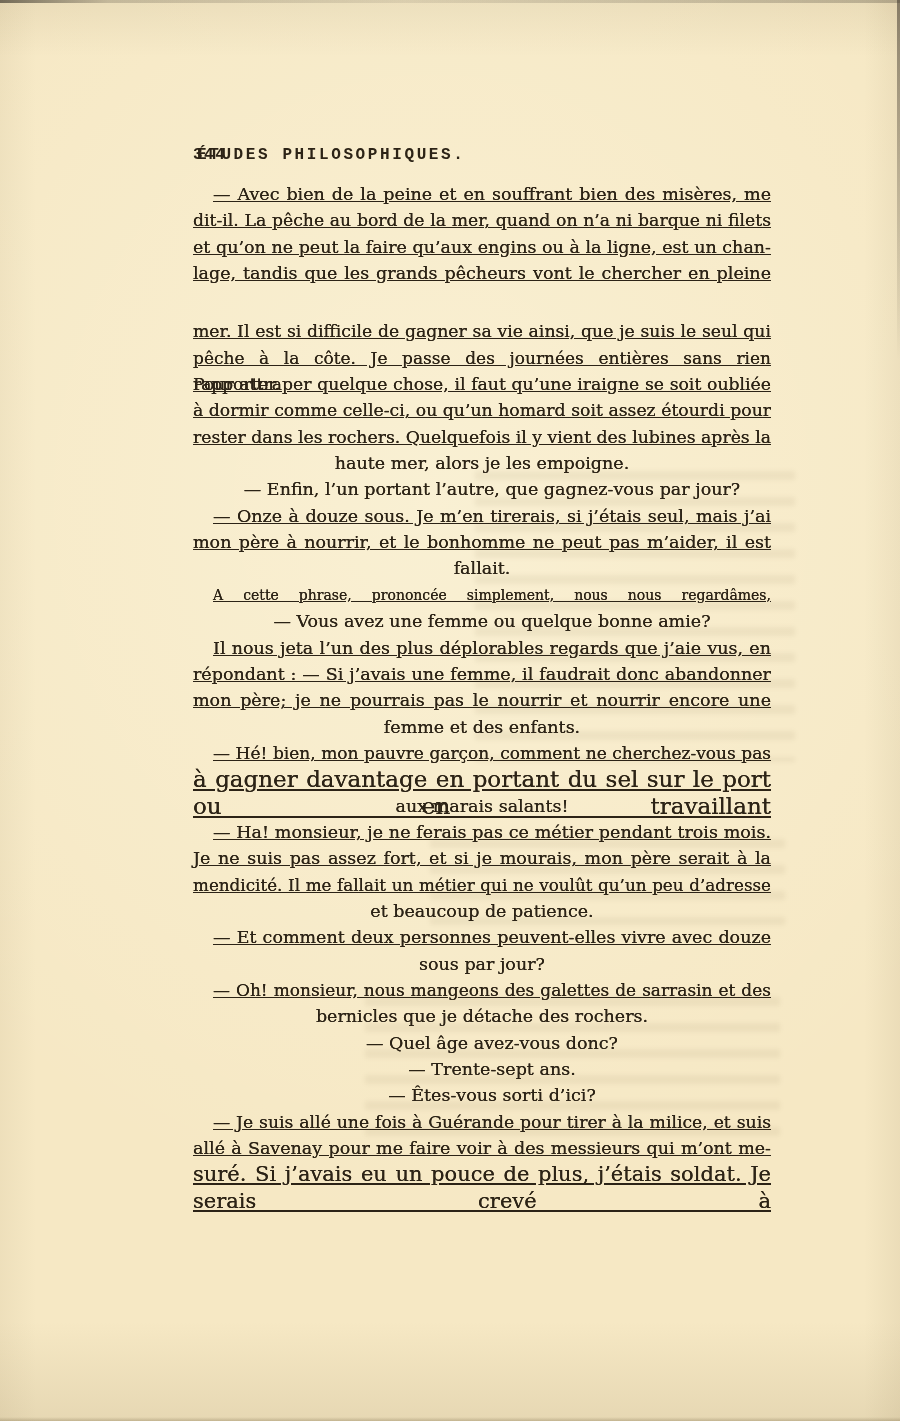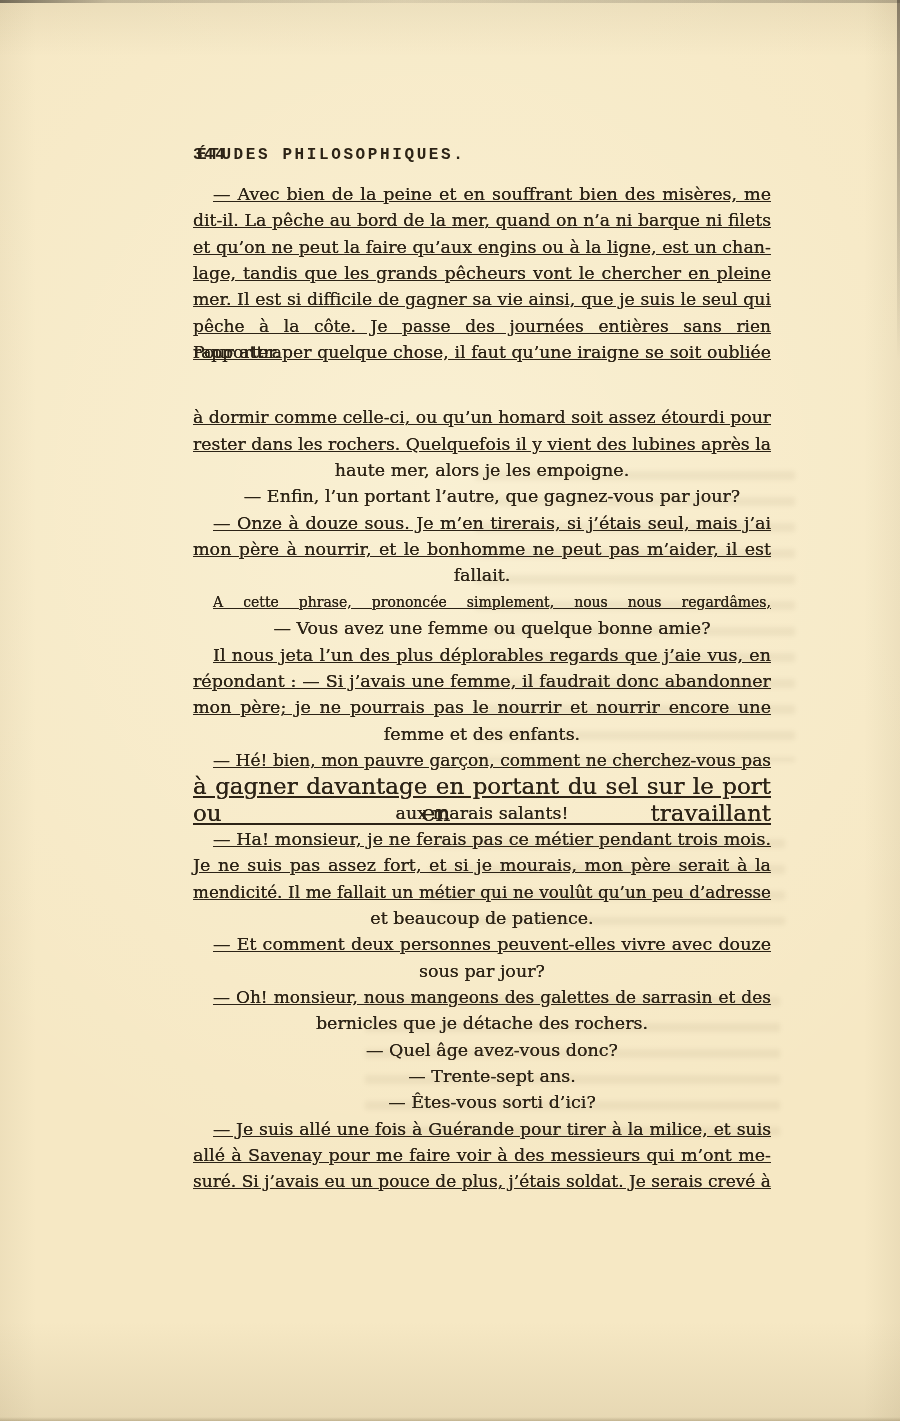--- a/index.html
+++ b/index.html
@@ -77,24 +77,24 @@
   <header class="running-head">
     <span class="page-number">344</span>
     <span class="running-title">ÉTUDES PHILOSOPHIQUES.</span>
   </header>
 
   <main class="text-block" id="text-block">
       <div class="line indent justify" style="">— Avec bien de la peine et en souffrant bien des misères, me</div>
       <div class="line justify" style="font-size: 17.25px;">dit-il. La pêche au bord de la mer, quand on n’a ni barque ni filets</div>
       <div class="line justify" style="">et qu’on ne peut la faire qu’aux engins ou à la ligne, est un chan-</div>
       <div class="line justify" style="">lage, tandis que les grands pêcheurs vont le chercher en pleine</div>
-      <div class="line justify" style="font-size: 17.25px;">mer. Il est si difficile de gagner sa vie ainsi, que je suis le seul qui</div>
+      <div class="line justify" style="font-size: 17.25px; margin-top: 32px;">mer. Il est si difficile de gagner sa vie ainsi, que je suis le seul qui</div>
       <div class="line justify" style="font-size: 17px;">pêche à la côte. Je passe des journées entières sans rien rapporter.</div>
       <div class="line justify" style="font-size: 17.25px;">Pour attraper quelque chose, il faut qu’une iraigne se soit oubliée</div>
-      <div class="line justify" style="font-size: 17.25px; margin-top: 39px;">à dormir comme celle-ci, ou qu’un homard soit assez étourdi pour</div>
+      <div class="line justify" style="font-size: 17.25px;">à dormir comme celle-ci, ou qu’un homard soit assez étourdi pour</div>
       <div class="line justify" style="font-size: 17.25px;">rester dans les rochers. Quelquefois il y vient des lubines après la</div>
       <div class="line" style="">haute mer, alors je les empoigne.</div>
       <div class="line indent" style="">— Enfin, l’un portant l’autre, que gagnez-vous par jour?</div>
       <div class="line indent justify" style="">— Onze à douze sous. Je m’en tirerais, si j’étais seul, mais j’ai</div>
       <div class="line justify" style="">mon père à nourrir, et le bonhomme ne peut pas m’aider, il est</div>
       <div class="line" style="">fallait.</div>
       <div class="line indent justify" style="font-size: 14px;">A cette phrase, prononcée simplement, nous nous regardâmes,</div>
       <div class="line indent" style="">— Vous avez une femme ou quelque bonne amie?</div>
       <div class="line indent justify" style="">Il nous jeta l’un des plus déplorables regards que j’aie vus, en</div>
       <div class="line justify" style="">répondant : — Si j’avais une femme, il faudrait donc abandonner</div>
@@ -109,19 +109,19 @@
       <div class="line" style="">et beaucoup de patience.</div>
       <div class="line indent justify" style="">— Et comment deux personnes peuvent-elles vivre avec douze</div>
       <div class="line" style="">sous par jour?</div>
       <div class="line indent justify" style="font-size: 17px;">— Oh! monsieur, nous mangeons des galettes de sarrasin et des</div>
       <div class="line" style="">bernicles que je détache des rochers.</div>
       <div class="line indent" style="">— Quel âge avez-vous donc?</div>
       <div class="line indent" style="">— Trente-sept ans.</div>
       <div class="line indent" style="">— Êtes-vous sorti d’ici?</div>
       <div class="line indent justify" style="font-size: 17.25px;">— Je suis allé une fois à Guérande pour tirer à la milice, et suis</div>
       <div class="line justify" style="">allé à Savenay pour me faire voir à des messieurs qui m’ont me-</div>
-      <div class="line justify" style="font-size: 17px;">suré. Si j’avais eu un pouce de plus, j’étais soldat. Je serais crevé à</div>
+      <div class="line justify" style="font-size: 21px;">suré. Si j’avais eu un pouce de plus, j’étais soldat. Je serais crevé à</div>
     </main>
 
   <div class="edge-top"></div>
   <div class="edge-right"></div>
   <div class="edge-bottom"></div>
 </div>
 
 </body></html>

